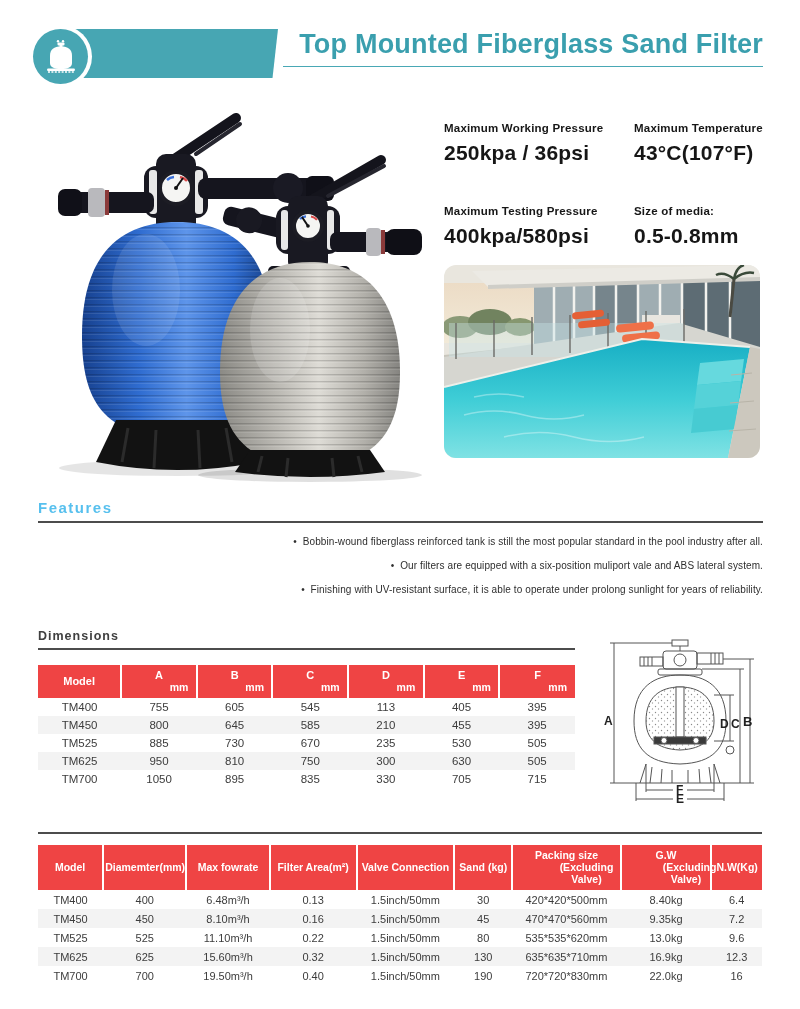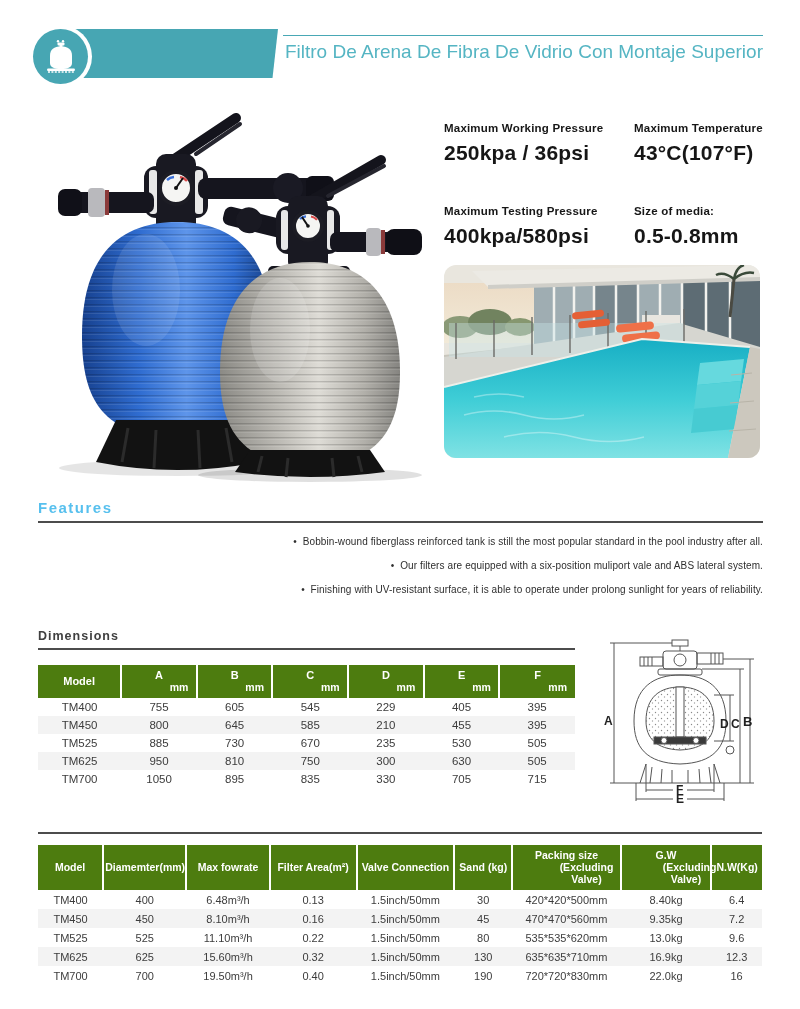--- a/index.html
+++ b/index.html
@@ -48,21 +48,21 @@
   .feature-list { list-style:none; margin-top:13px; }
   .feature-list li { font-size:10px; color:#2e2e2e; margin-bottom:13px; letter-spacing:0.1px;text-align:right; }
   .feature-list li::before { content:"\2022\00a0\00a0"; }
 
   .dimensions { position:absolute; left:38px; top:629px; width:537px; }
   .filter-diagram { position:absolute; left:600px; top:633px; }
   .parameters { position:absolute; left:38px; top:827px; width:724px; }
 
   table { border-collapse:collapse; table-layout:fixed; width:100%; margin-top:14px; }
   thead th {
-    background:#4d7c0f; color:#fff; font-weight:bold; text-align:center;
+    background:#ef4444; color:#fff; font-weight:bold; text-align:center;
     vertical-align:middle; border-left:2px solid #fff; padding:4px 1px 5px;
   }
   thead th:first-child { border-left:none; }
   thead th .sub { font-weight:bold;margin-left:40px; }
   tbody td { text-align:center; color:#3c3c3c; }
   tbody tr:nth-child(even) { background:#f3f3f3; }
 
   .dim-table thead th { font-size:11px; }
   .dim-table thead th .sub { font-size:10.5px; }
   .dim-table tbody td { font-size:11.5px; padding:3px 0; }
@@ -90,22 +90,22 @@
       <circle cx="14" cy="2.2" r="1.2" fill="#fff"></circle>
       <circle cx="19" cy="2.2" r="1.2" fill="#fff"></circle>
       <rect x="13.5" y="3.6" width="7" height="3" rx="1" fill="#fff"></rect>
       <rect x="15.5" y="6" width="3" height="3" fill="#fff"></rect>
       <path d="M6,17 C6,10 10,7.5 17,7.5 C24,7.5 28,10 28,17 L28,24 C28,28 24,30 17,30 C10,30 6,28 6,24 Z" fill="#fff"></path>
       <rect x="3" y="29.5" width="28" height="2.5" rx="1.2" fill="#fff"></rect>
       <path d="M4,33 h26" stroke="#fff" stroke-width="1.6" stroke-dasharray="2 1.4"></path>
     </svg>
   </div>
   <div class="title-block">
+    <div class="page-title">Top Mounted Fiberglass Sand Filter</div>
     <div class="title-rule"></div>
-    <div class="page-subtitle">Filtro De Arena De Fibra De Vidrio Con Montaje Superior</div>
   </div>
 </header>
 
 <svg class="product-photo" width="395" height="372" viewBox="0 0 395 372">
   <defs>
     <linearGradient id="blueG" x1="0" y1="0" x2="1" y2="0">
       <stop offset="0" stop-color="#17418f"></stop>
         <stop offset="0.3" stop-color="#2f6cd0"></stop>
       <stop offset="0.55" stop-color="#5e95ea"></stop>
         <stop offset="0.8" stop-color="#2f6cd0"></stop>
@@ -343,21 +343,21 @@
             <div class="sub">mm</div>
           </th>
         </tr>
       </thead>
     <tbody>
         <tr>
           <td>TM400</td>
           <td>755</td>
           <td>605</td>
           <td>545</td>
-          <td>229</td>
+          <td>113</td>
           <td>405</td>
           <td>395</td>
         </tr>
         <tr>
           <td>TM450</td>
           <td>800</td>
           <td>645</td>
           <td>585</td>
           <td>210</td>
           <td>455</td>

